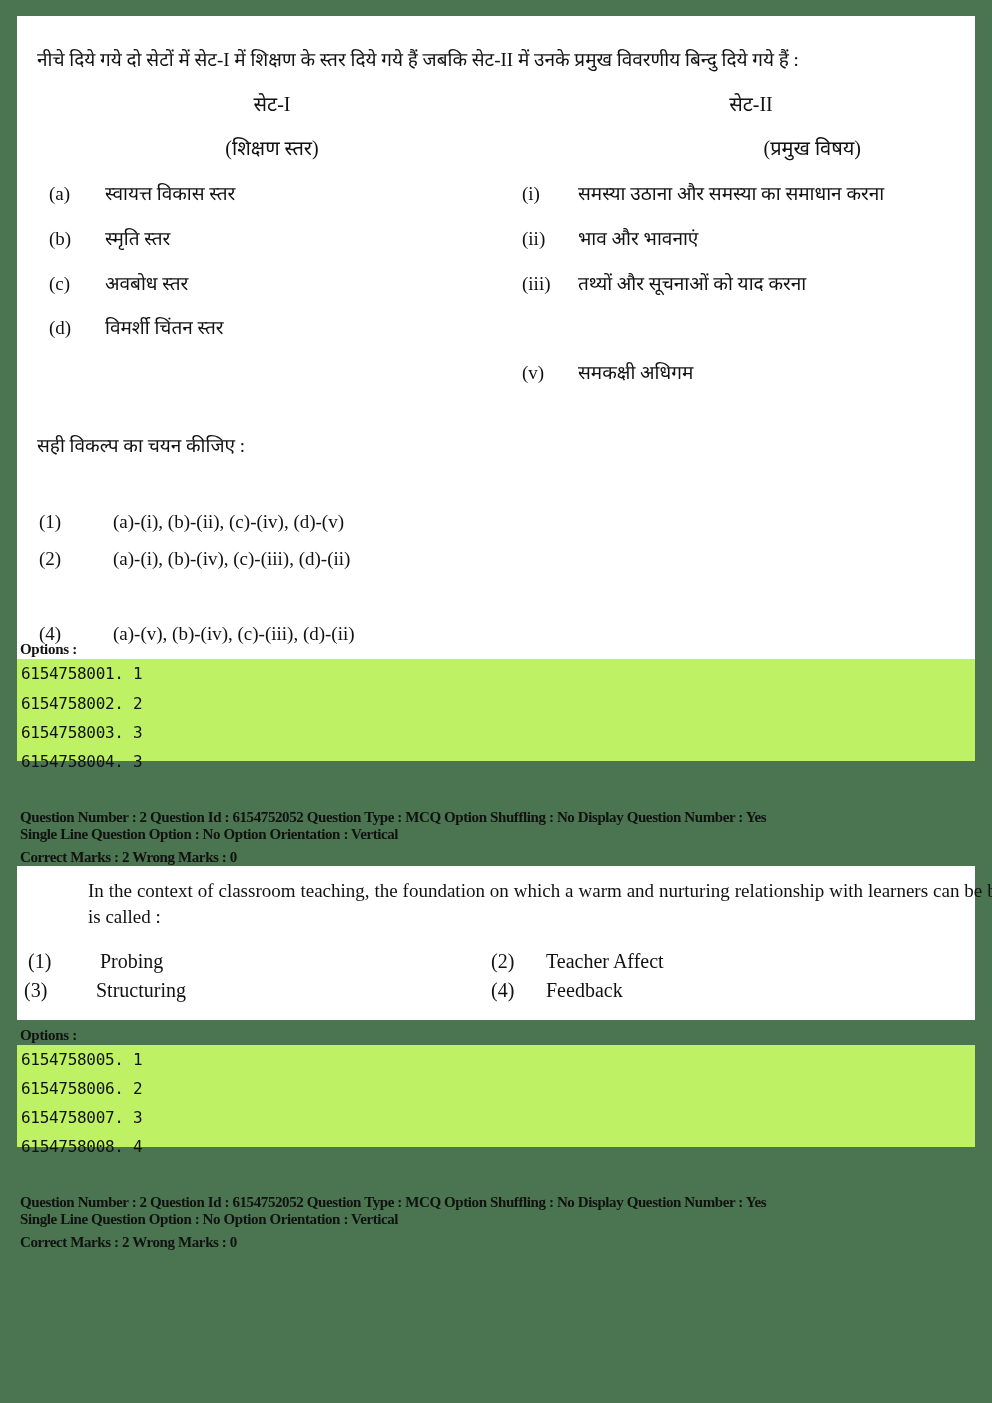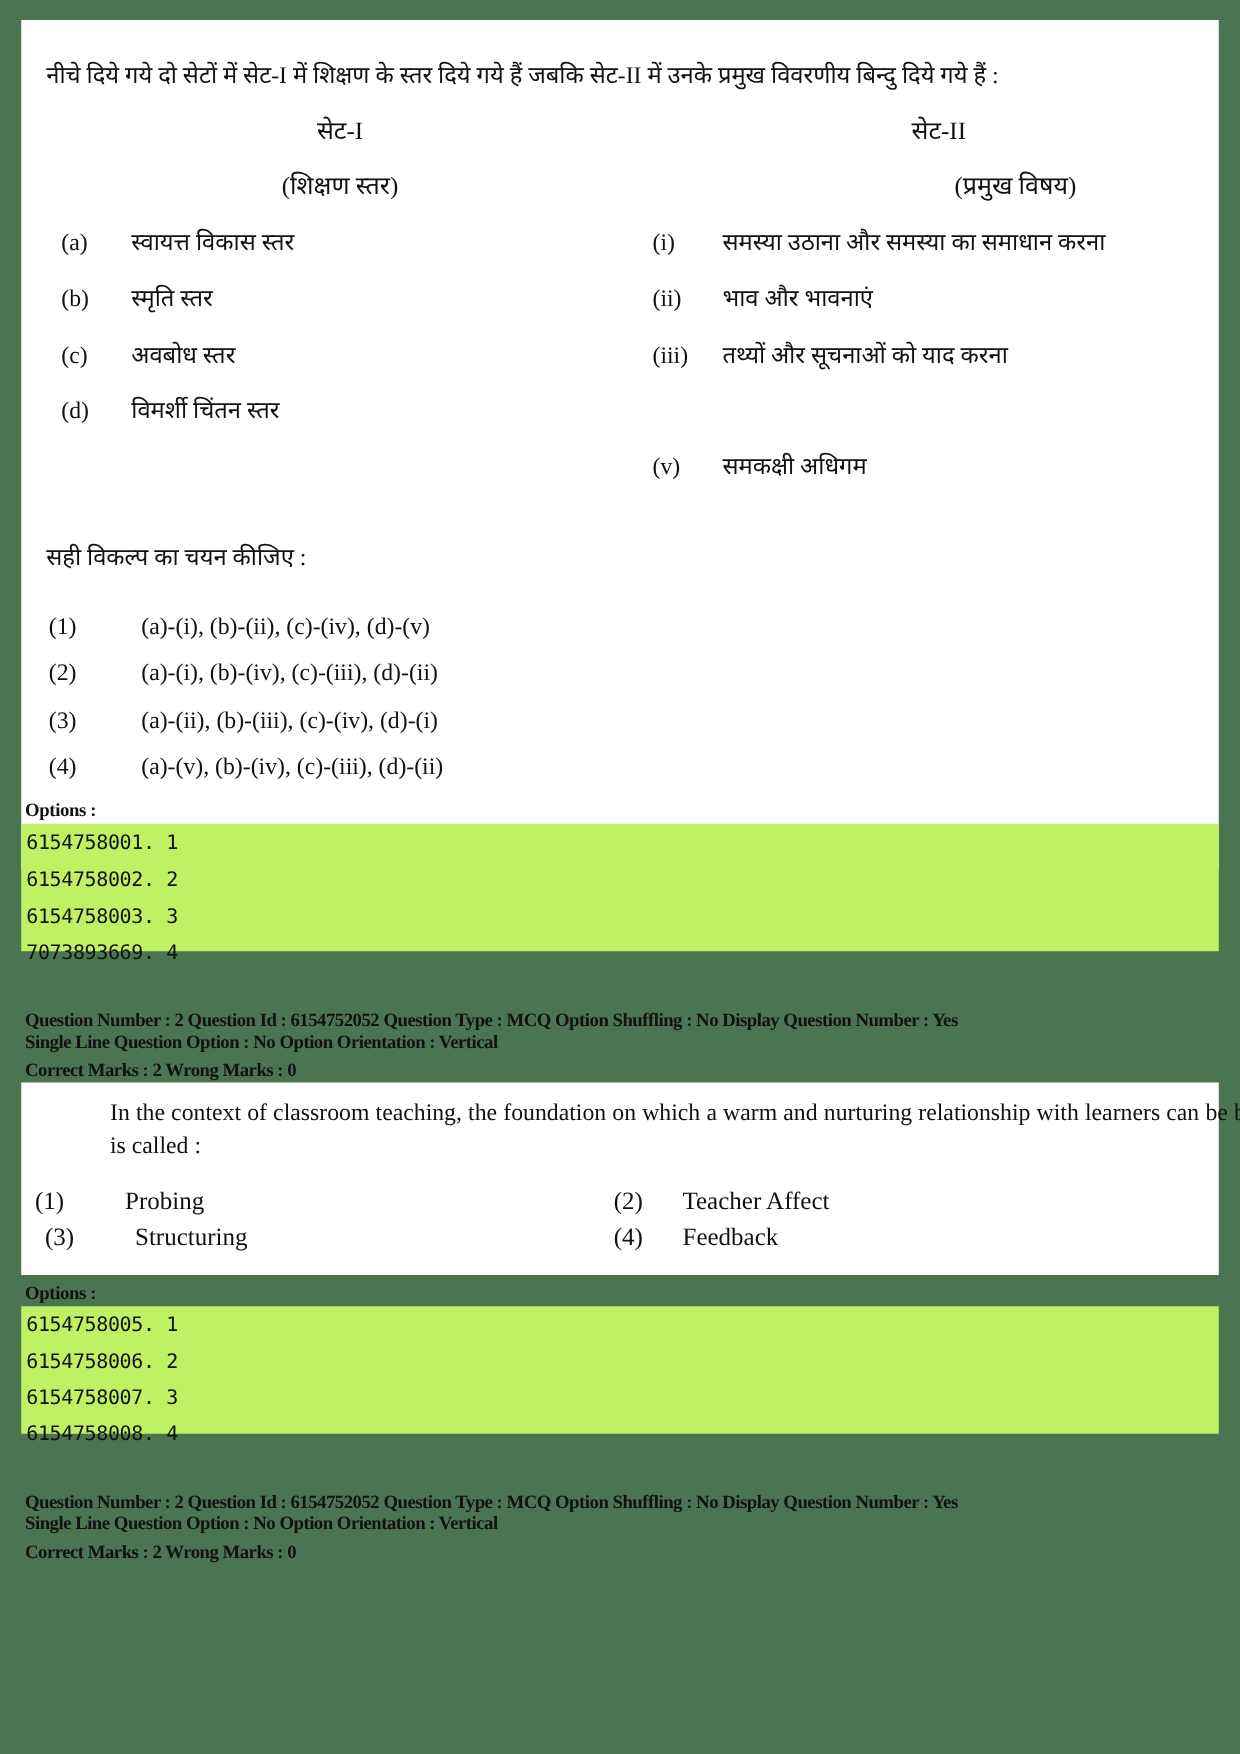--- a/index.html
+++ b/index.html
@@ -17,21 +17,21 @@
   .set-head { position: absolute; font-size: 20px; text-align: center; width: 220px; }
   .set1-title { left: 145px; top: 74px; }
   .set2-title { left: 624px; top: 74px; }
   .set1-sub { left: 145px; top: 118px; }
   .set2-sub { left: 624px; top: 118px; text-align: right; }
   .match-row { position: absolute; font-size: 19px; white-space: nowrap; }
   .match-row .lbl { display: inline-block; width: 56px; }
   .left-col { left: 32px; }
   .right-col { left: 505px; }
   .select-prompt { position: absolute; left: 20px; top: 416px; font-size: 19px; }
-  .choice-row { position: absolute; left: 22px; font-size: 19px; white-space: nowrap; }
+  .choice-row { position: absolute; left: 22px; font-size: 19px; white-space: nowrap; margin-top: 20px; }
   .choice-row .num { display: inline-block; width: 74px; }
   .options-label { position: absolute; left: 20px; font-weight: bold; font-size: 15px; letter-spacing: -0.3px; }
   .options-box { position: absolute; left: 17px; width: 958px; height: 102px; background: #bef264; }
   .opt-row { position: absolute; left: 4px; font-family: "DejaVu Sans Mono", "Liberation Mono", monospace; font-size: 16px; letter-spacing: -0.3px; }
   .meta { position: absolute; left: 20px; font-weight: bold; font-size: 15px; line-height: 17px; letter-spacing: -0.4px; white-space: nowrap; }
   .q2-box { top: 866px; height: 154px; }
   .q2-text { position: absolute; left: 27px; top: 12px; width: 934px; font-size: 19px; line-height: 26px; text-align: justify; margin-left: 44px; }
   .q2-choice { position: absolute; font-size: 20px; white-space: nowrap; }
   .q2-choice .num { display: inline-block; width: 72px; }
 </style>
@@ -53,41 +53,40 @@
 
   <div class="match-row right-col" style="top:164px"><span class="lbl">(i)</span><span>समस्या उठाना और समस्या का समाधान करना</span></div>
   <div class="match-row right-col" style="top:209px"><span class="lbl">(ii)</span><span>भाव और भावनाएं</span></div>
   <div class="match-row right-col" style="top:254px"><span class="lbl">(iii)</span><span>तथ्यों और सूचनाओं को याद करना</span></div>
   <div class="match-row right-col" style="top:343px"><span class="lbl">(v)</span><span>समकक्षी अधिगम</span></div>
 
   <div class="select-prompt">सही विकल्प का चयन कीजिए :</div>
 
   <div class="choice-row" style="top:475px"><span class="num">(1)</span><span>(a)-(i), (b)-(ii), (c)-(iv), (d)-(v)</span></div>
   <div class="choice-row" style="top:512px"><span class="num">(2)</span><span>(a)-(i), (b)-(iv), (c)-(iii), (d)-(ii)</span></div>
-  <div class="choice-row" style="top:550px"><span class="num">(3)</span><span>(a)-(ii), (b)-(iii), (c)-(iv), (d)-(i)</span></div>
   <div class="choice-row" style="top:587px"><span class="num">(4)</span><span>(a)-(v), (b)-(iv), (c)-(iii), (d)-(ii)</span></div>
 </div>
 
 <div class="options-label" style="top:641px">Options :</div>
 <div class="options-box" style="top:659px">
   <div class="opt-row" style="top:5px">6154758001. 1</div>
   <div class="opt-row" style="top:35px">6154758002. 2</div>
   <div class="opt-row" style="top:64px">6154758003. 3</div>
-  <div class="opt-row" style="top:93px">7073893669. 4</div>
+  <div class="opt-row" style="top:93px">6154758004. 3</div>
 </div>
 
 <div class="meta" style="top:809px">Question Number : 2  Question Id : 6154752052  Question Type : MCQ  Option Shuffling : No  Display Question Number : Yes</div>
 <div class="meta" style="top:826px">Single Line Question Option : No  Option Orientation : Vertical</div>
 <div class="meta" style="top:849px">Correct Marks : 2  Wrong Marks : 0</div>
 
 <div class="box q2-box">
   <div class="q2-text">In the context of classroom teaching, the foundation on which a warm and nurturing relationship with learners can be built is called :</div>
   <div class="q2-choice" style="left:11px;top:84px"><span class="num">(1)</span><span>Probing</span></div>
   <div class="q2-choice" style="left:474px;top:84px"><span class="num" style="width:55px">(2)</span><span>Teacher Affect</span></div>
-  <div class="q2-choice" style="left:19px;top:113px"><span class="num">(3)</span><span>Structuring</span></div>
+  <div class="q2-choice" style="left:7px;top:113px"><span class="num">(3)</span><span>Structuring</span></div>
   <div class="q2-choice" style="left:474px;top:113px"><span class="num" style="width:55px">(4)</span><span>Feedback</span></div>
 </div>
 
 <div class="options-label" style="top:1027px">Options :</div>
 <div class="options-box" style="top:1045px">
   <div class="opt-row" style="top:5px">6154758005. 1</div>
   <div class="opt-row" style="top:34px">6154758006. 2</div>
   <div class="opt-row" style="top:63px">6154758007. 3</div>
   <div class="opt-row" style="top:92px">6154758008. 4</div>
 </div>

